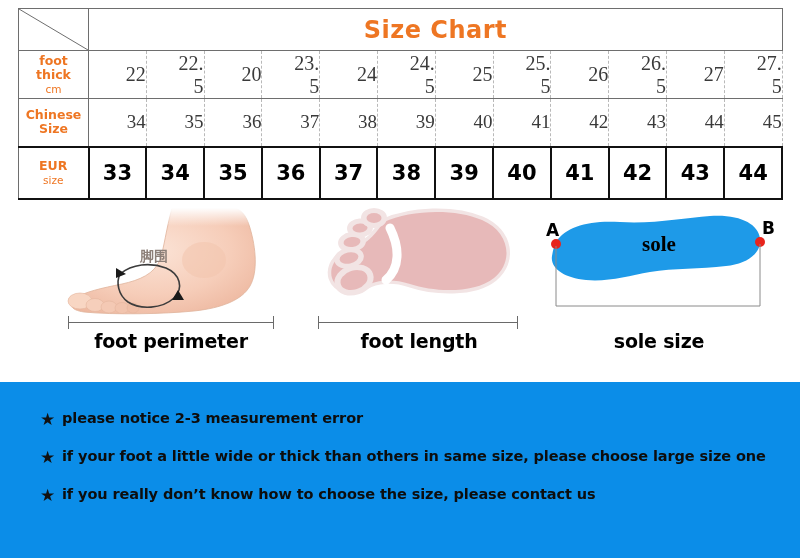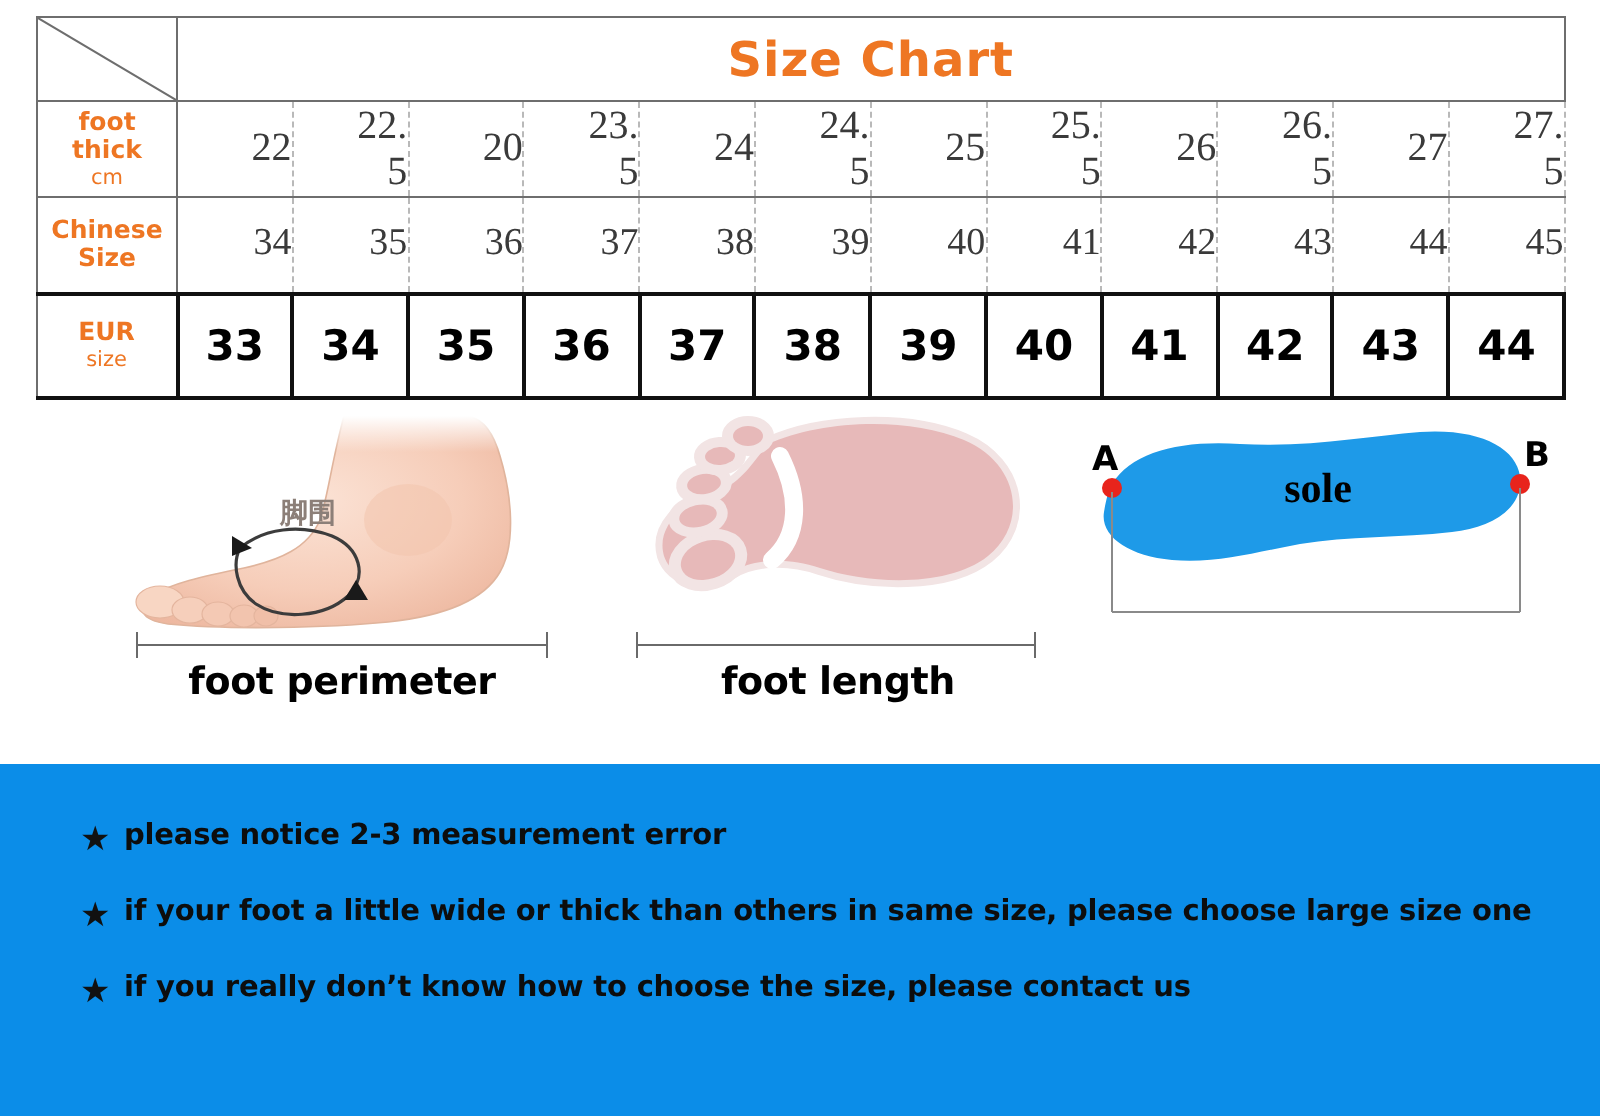--- a/index.html
+++ b/index.html
@@ -293,20 +293,21 @@
         <circle cx="22" cy="38" r="5" fill="#e8241c"></circle>
         <circle cx="226" cy="36" r="5" fill="#e8241c"></circle>
 
         <line x1="22" y1="40" x2="22" y2="100" stroke="#8a8a8a" stroke-width="1"></line>
         <line x1="226" y1="38" x2="226" y2="100" stroke="#8a8a8a" stroke-width="1"></line>
         <line x1="22" y1="100" x2="226" y2="100" stroke="#8a8a8a" stroke-width="1"></line>
       </svg>
       <div class="ab-label" style="left:12px; top:14px;">A</div>
       <div class="ab-label" style="left:228px; top:12px;">B</div>
       <div class="sole-word">sole</div>
+      <div class="panel-caption" style="top:124px;">sole size</div>
     </div>
   </div>
 
   <div class="notice">
     <div class="notice-line">
       <span class="star">★</span>
       <span class="notice-text">please notice 2-3 measurement error</span>
     </div>
     <div class="notice-line">
       <span class="star">★</span>

